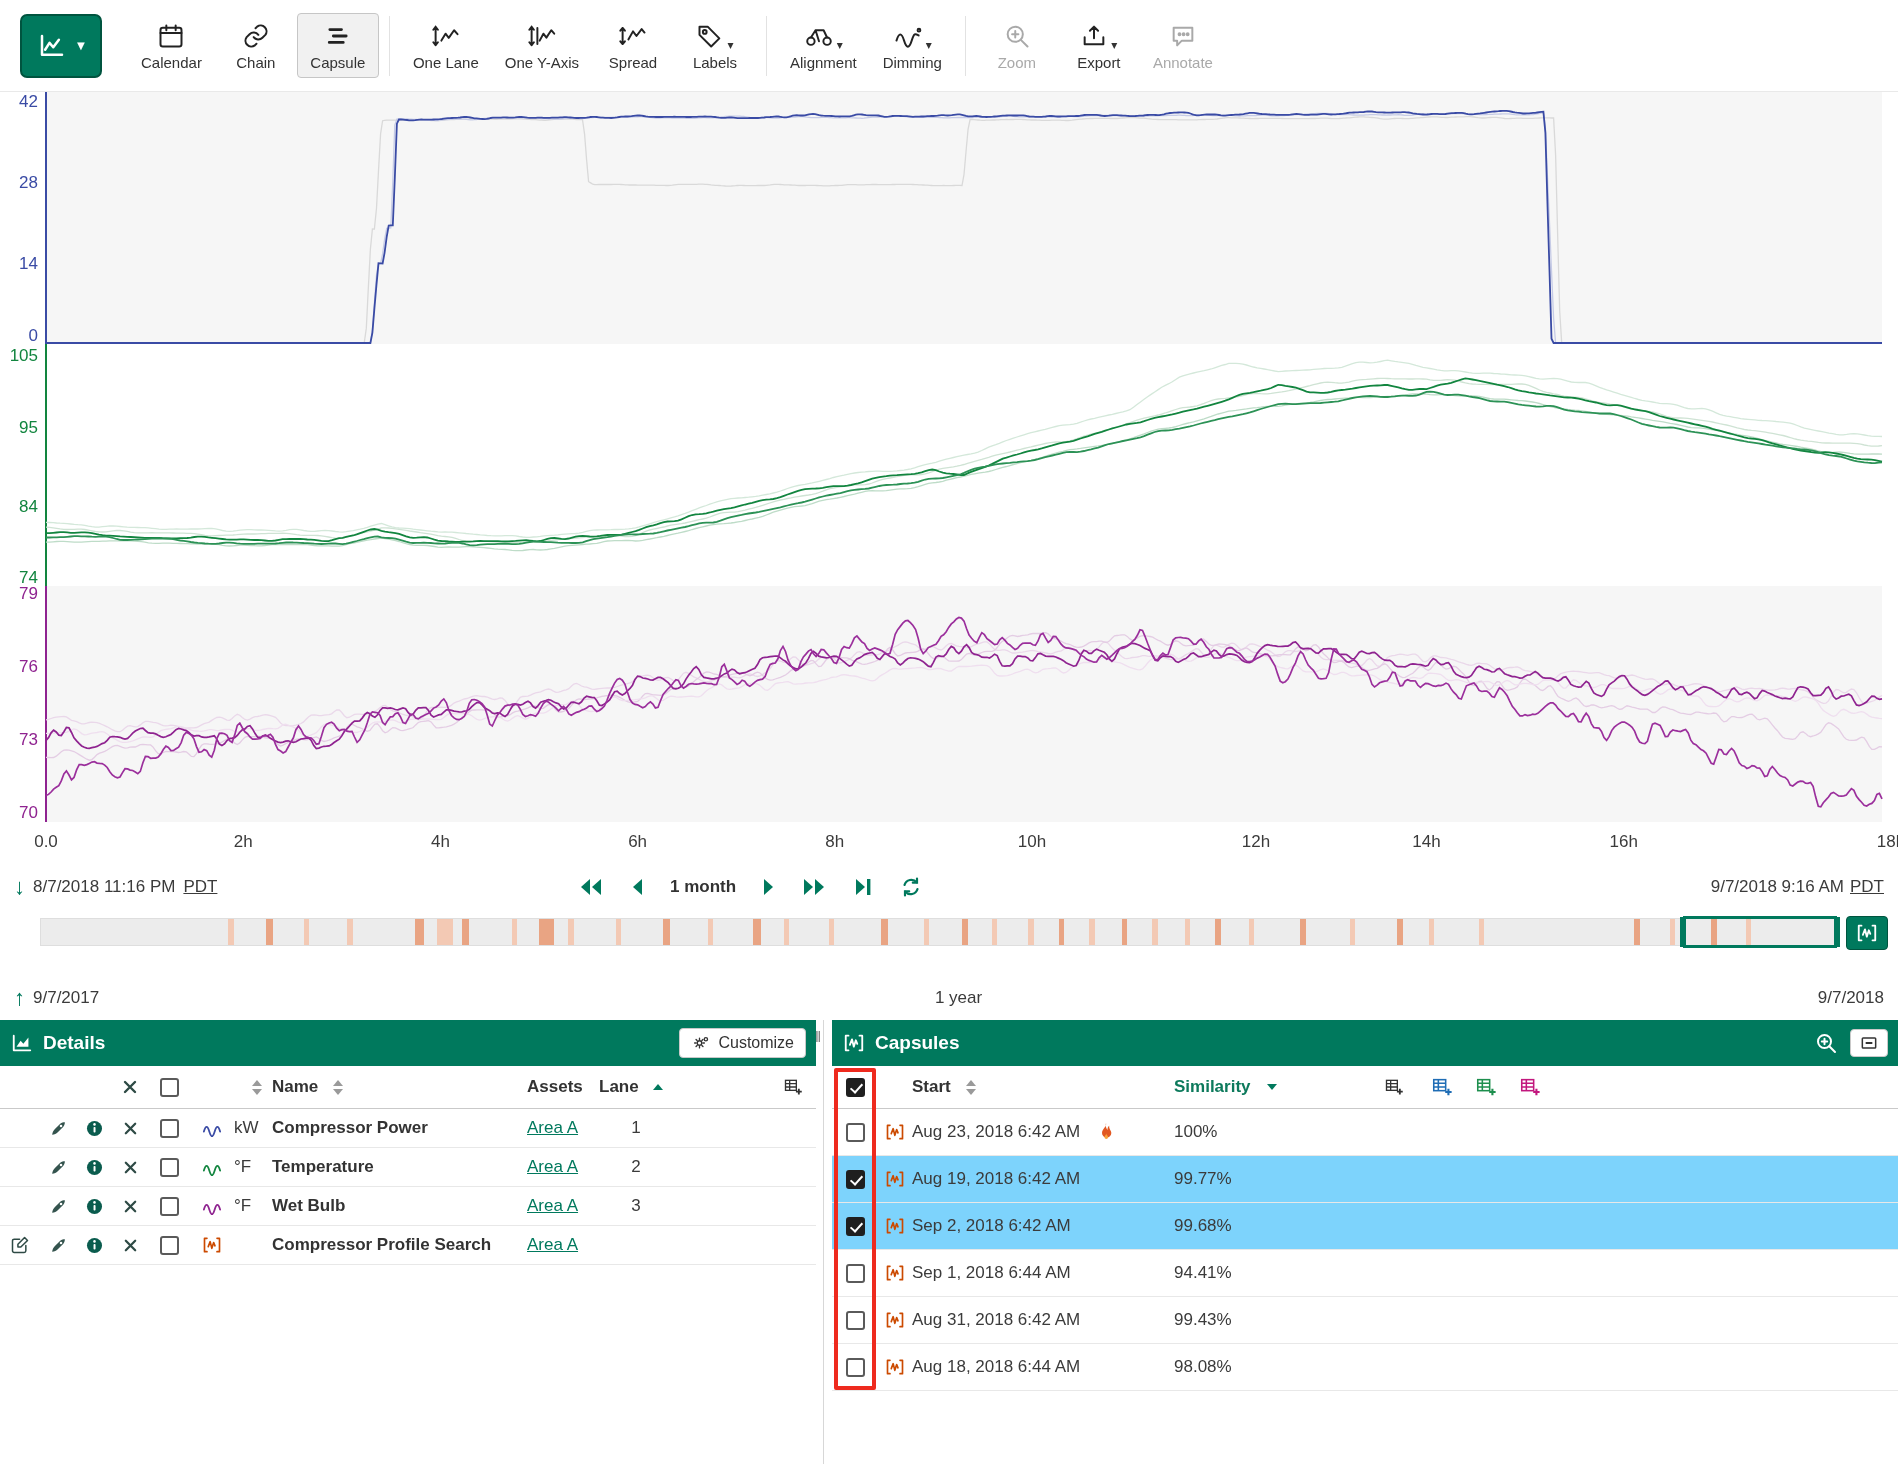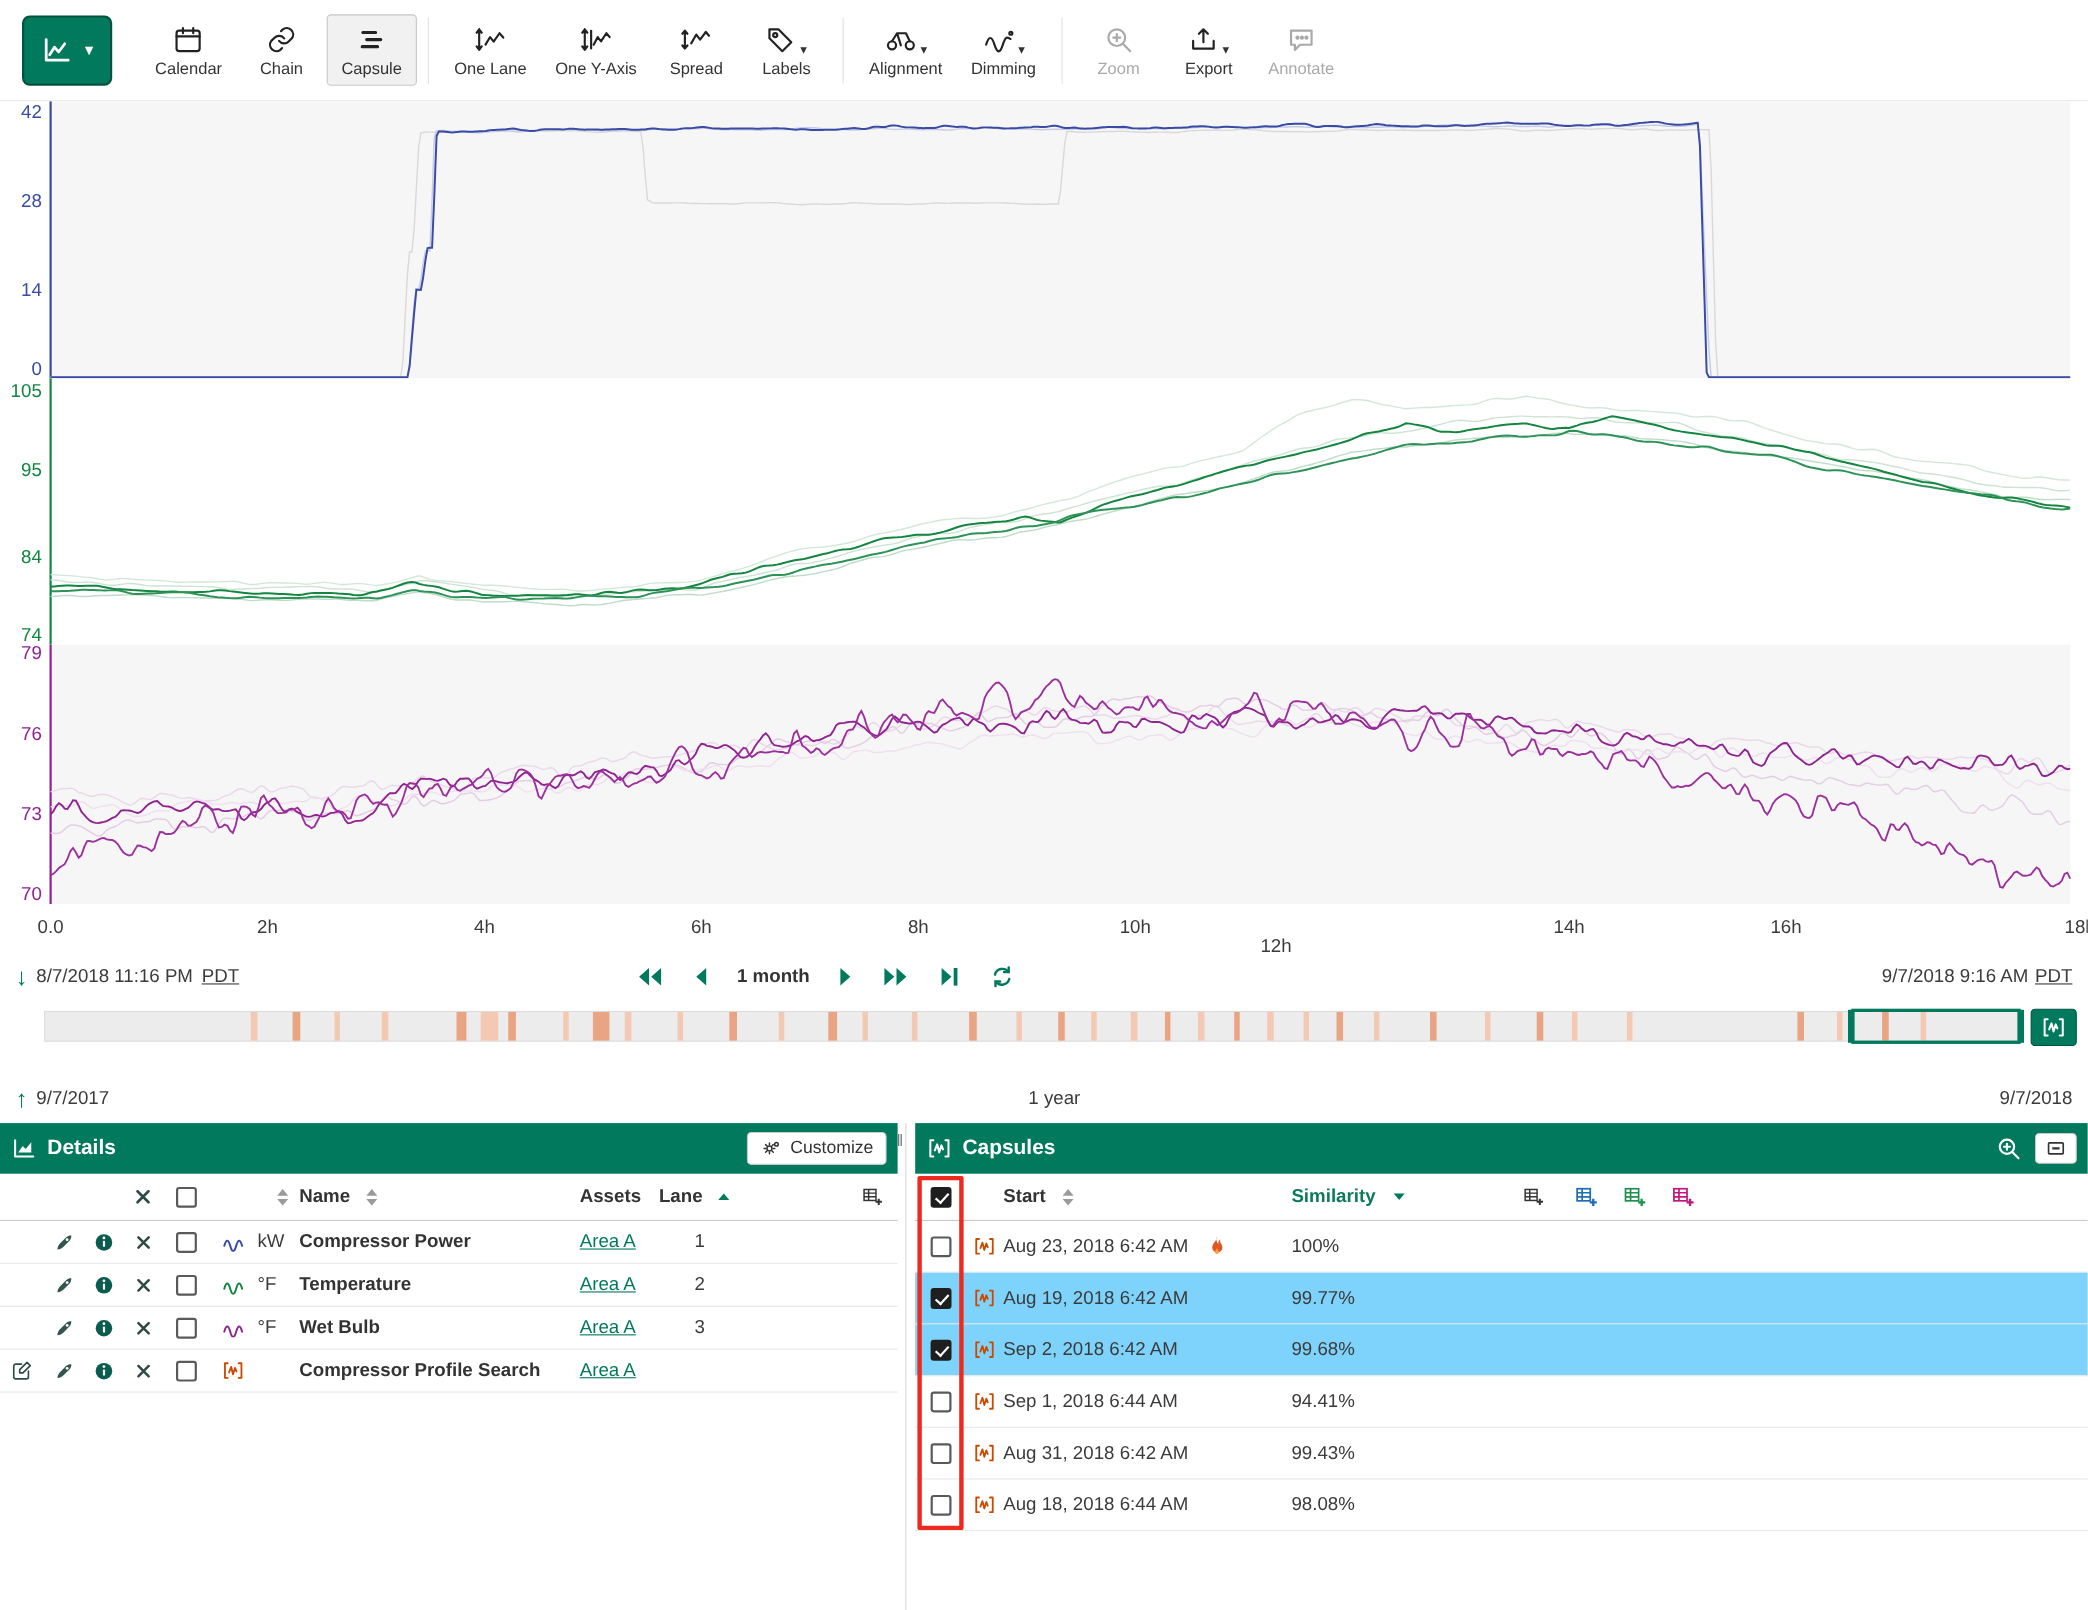--- a/index.html
+++ b/index.html
@@ -256,21 +256,21 @@
         <path d="M46.0 703.6L48.5 702.4L51.1 700.0L53.6 697.1L56.2 695.3L58.8 693.6L61.3 688.9L63.9 681.9L66.4 678.9L69.0 683.0L71.5 687.8L74.0 685.5L76.6 677.9L79.2 672.7L81.7 672.6L84.3 673.3L86.8 672.6L89.3 671.4L91.9 670.1L94.5 669.7L97.0 671.1L99.6 671.4L102.1 671.6L104.7 673.1L107.2 675.5L109.8 679.7L112.3 683.0L114.8 684.8L117.4 685.8L120.0 685.0L122.5 680.6L125.0 676.7L127.6 676.9L130.1 678.1L132.7 678.5L135.3 680.0L137.8 681.7L140.3 679.4L142.9 670.8L145.4 664.4L148.0 664.6L150.6 666.3L153.1 666.2L155.7 666.1L158.2 665.0L160.8 661.9L163.3 657.5L165.9 654.2L168.4 655.5L170.9 658.6L173.5 658.5L176.0 656.8L178.6 655.1L181.2 650.6L183.7 643.1L186.3 640.3L188.8 641.4L191.4 643.3L193.9 646.8L196.5 654.6L199.0 660.2L201.6 659.8L204.1 657.6L206.7 658.7L209.2 663.2L211.7 665.2L214.3 658.2L216.8 646.7L219.4 641.3L221.9 641.1L224.5 641.8L227.0 643.3L229.6 648.7L232.1 650.4L234.7 642.9L237.3 633.4L239.8 631.2L242.3 635.7L244.9 639.8L247.4 641.7L250.0 645.0L252.5 647.1L255.1 647.2L257.6 647.0L260.2 646.5L262.8 643.9L265.3 643.9L267.8 643.5L270.4 642.2L272.9 645.1L275.5 652.4L278.0 657.6L280.6 659.0L283.1 660.9L285.7 659.6L288.2 655.0L290.8 650.2L293.4 645.8L295.9 637.7L298.5 633.9L301.0 637.4L303.6 642.6L306.1 644.9L308.7 645.6L311.2 646.1L313.8 648.5L316.3 652.2L318.9 651.7L321.4 644.2L324.0 635.7L326.5 632.3L329.1 631.0L331.6 630.2L334.1 632.0L336.7 636.2L339.3 638.7L341.8 637.6L344.3 637.3L346.9 639.1L349.5 639.6L352.0 639.4L354.5 645.0L357.1 650.4L359.7 647.8L362.2 642.9L364.8 638.0L367.3 630.7L369.9 622.4L372.4 619.9L374.9 620.3L377.5 620.7L380.1 623.5L382.6 630.5L385.1 632.6L387.7 628.4L390.3 624.9L392.8 624.6L395.3 621.7L397.9 620.7L400.4 624.7L403.0 630.5L405.6 631.5L408.1 626.9L410.7 622.2L413.2 622.5L415.7 626.0L418.3 626.9L420.9 625.1L423.4 623.8L425.9 622.4L428.5 621.3L431.1 618.8L433.6 616.1L436.1 614.9L438.7 612.9L441.3 609.0L443.8 606.9L446.4 610.8L448.9 618.4L451.5 623.5L454.0 625.9L456.6 627.4L459.1 627.7L461.6 626.5L464.2 624.5L466.8 619.2L469.3 611.3L471.8 607.8L474.4 607.5L476.9 608.3L479.5 609.6L482.0 611.5L484.6 614.9L487.2 623.1L489.7 632.1L492.3 634.0L494.8 628.5L497.4 623.1L499.9 620.5L502.4 617.1L505.0 614.1L507.6 613.2L510.1 613.0L512.6 612.2L515.2 611.9L517.8 613.1L520.3 617.4L522.8 622.4L525.4 624.5L528.0 623.8L530.5 622.6L533.0 623.2L535.6 624.2L538.1 621.2L540.7 616.2L543.3 611.6L545.8 609.3L548.4 610.0L550.9 612.2L553.4 613.9L556.0 616.1L558.6 618.9L561.1 616.5L563.6 614.4L566.2 617.2L568.8 621.9L571.3 623.3L573.8 621.8L576.4 620.3L579.0 619.7L581.5 618.2L584.1 617.2L586.6 615.9L589.1 614.1L591.7 613.9L594.3 617.2L596.8 619.6L599.4 618.4L601.9 616.5L604.4 614.1L607.0 608.3L609.6 601.4L612.1 596.1L614.6 591.1L617.2 587.4L619.7 586.4L622.3 588.2L624.9 592.1L627.4 600.0L630.0 607.5L632.5 611.1L635.0 612.4L637.6 612.8L640.1 614.3L642.7 615.7L645.3 614.6L647.8 611.8L650.4 609.9L652.9 612.1L655.4 615.9L658.0 615.2L660.5 608.8L663.1 602.5L665.6 599.5L668.2 596.5L670.8 594.2L673.3 590.8L675.9 587.8L678.4 588.5L680.9 593.6L683.5 596.2L686.0 594.5L688.6 592.3L691.2 591.5L693.7 591.9L696.2 592.2L698.8 591.9L701.4 591.3L703.9 590.9L706.5 591.3L709.0 591.6L711.5 591.6L714.1 592.7L716.6 592.5L719.2 585.3L721.8 574.8L724.3 572.2L726.9 579.1L729.4 585.9L732.0 587.6L734.5 589.8L737.1 592.4L739.6 591.1L742.1 588.3L744.7 589.3L747.3 592.8L749.8 594.3L752.4 592.4L754.9 590.1L757.5 588.4L760.0 587.7L762.5 587.2L765.1 584.5L767.6 577.9L770.2 572.5L772.8 571.4L775.3 571.0L777.9 566.8L780.4 558.6L783.0 554.4L785.5 559.5L788.1 568.2L790.6 573.4L793.1 576.5L795.7 578.8L798.3 577.3L800.8 569.9L803.4 564.9L805.9 562.1L808.4 559.1L811.0 557.6L813.5 561.8L816.1 564.6L818.7 561.6L821.2 557.5L823.8 557.8L826.3 560.9L828.9 563.8L831.4 566.5L833.9 570.5L836.5 571.4L839.1 565.4L841.6 557.4L844.1 554.5L846.7 555.7L849.3 556.1L851.8 551.7L854.4 545.8L856.9 544.0L859.5 547.1L862.0 550.1L864.5 551.6L867.1 556.4L869.6 558.5L872.2 557.0L874.8 556.0L877.3 556.9L879.9 557.9L882.4 559.1L884.9 560.8L887.5 562.2L890.0 561.3L892.6 552.5L895.2 542.3L897.7 537.6L900.3 534.4L902.8 531.2L905.4 528.8L907.9 528.5L910.4 530.6L913.0 533.5L915.6 537.6L918.1 546.0L920.7 557.2L923.2 561.7L925.8 559.0L928.3 555.6L930.9 554.4L933.4 553.3L936.0 552.3L938.5 548.8L941.1 544.4L943.6 542.8L946.2 539.7L948.7 535.4L951.3 531.9L953.8 529.9L956.4 526.9L958.9 525.4L961.4 526.1L964.0 529.1L966.6 536.8L969.1 543.1L971.6 546.3L974.2 549.2L976.8 550.7L979.3 545.3L981.8 540.7L984.4 542.7L987.0 546.7L989.5 548.5L992.0 550.5L994.6 552.7L997.2 552.1L999.7 547.8L1002.2 545.6L1004.8 548.1L1007.4 551.4L1009.9 552.9L1012.5 555.4L1015.0 557.5L1017.6 556.4L1020.1 553.3L1022.6 551.3L1025.2 551.0L1027.8 551.1L1030.3 551.1L1032.8 552.8L1035.4 553.4L1037.9 549.2L1040.5 542.7L1043.0 541.3L1045.6 546.2L1048.2 550.5L1050.7 548.5L1053.3 544.4L1055.8 544.6L1058.3 548.1L1060.9 551.9L1063.4 554.5L1066.0 555.9L1068.6 556.2L1071.1 556.7L1073.7 557.4L1076.2 558.2L1078.8 561.0L1081.3 563.4L1083.8 564.6L1086.4 567.1L1089.0 568.4L1091.5 569.2L1094.0 570.2L1096.6 570.0L1099.1 565.9L1101.7 563.4L1104.3 565.3L1106.8 567.2L1109.3 565.7L1111.9 563.4L1114.5 560.9L1117.0 558.3L1119.5 556.7L1122.1 556.5L1124.6 555.8L1127.2 554.4L1129.8 552.4L1132.3 549.6L1134.8 547.4L1137.4 543.3L1140.0 537.8L1142.5 538.5L1145.0 544.3L1147.6 551.3L1150.1 557.5L1152.7 563.8L1155.3 568.0L1157.8 567.4L1160.4 563.6L1162.9 561.2L1165.5 563.0L1168.0 562.5L1170.5 555.6L1173.1 548.1L1175.7 545.8L1178.2 545.5L1180.7 545.4L1183.3 546.0L1185.9 546.2L1188.4 546.7L1191.0 549.2L1193.5 552.1L1196.0 552.2L1198.6 548.9L1201.1 547.2L1203.7 550.3L1206.3 554.8L1208.8 557.2L1211.3 562.0L1213.9 566.0L1216.4 566.0L1219.0 566.0L1221.5 565.4L1224.1 561.4L1226.7 556.6L1229.2 555.6L1231.8 555.9L1234.3 557.9L1236.9 560.2L1239.4 561.3L1242.0 564.1L1244.5 567.5L1247.0 569.5L1249.6 569.5L1252.2 569.2L1254.7 567.7L1257.3 566.1L1259.8 565.0L1262.3 563.5L1264.9 562.1L1267.5 562.3L1270.0 565.3L1272.6 569.7L1275.1 574.0L1277.6 581.9L1280.2 589.1L1282.8 590.8L1285.3 589.7L1287.9 587.1L1290.4 581.9L1292.9 575.6L1295.5 570.8L1298.0 563.9L1300.6 559.6L1303.1 562.0L1305.7 568.0L1308.2 573.1L1310.8 575.9L1313.4 578.3L1315.9 582.2L1318.5 586.3L1321.0 586.9L1323.5 586.7L1326.1 586.3L1328.7 580.6L1331.2 567.4L1333.8 557.0L1336.3 557.1L1338.8 561.9L1341.4 564.3L1343.9 566.9L1346.5 569.7L1349.0 570.3L1351.6 568.7L1354.2 568.0L1356.7 570.0L1359.3 573.9L1361.8 577.2L1364.3 578.3L1366.9 579.7L1369.5 585.0L1372.0 592.4L1374.5 595.0L1377.1 593.2L1379.6 590.8L1382.2 589.9L1384.8 589.2L1387.3 588.8L1389.8 585.3L1392.4 580.2L1395.0 580.7L1397.5 587.7L1400.1 594.0L1402.6 593.4L1405.2 589.0L1407.7 587.7L1410.3 588.8L1412.8 588.9L1415.4 589.0L1417.9 593.3L1420.5 595.3L1423.0 593.2L1425.5 591.4L1428.1 591.7L1430.6 592.7L1433.2 593.9L1435.8 594.3L1438.3 593.4L1440.9 593.6L1443.4 592.7L1446.0 591.1L1448.5 592.3L1451.1 596.9L1453.6 600.2L1456.1 602.6L1458.7 606.3L1461.3 607.0L1463.8 600.5L1466.4 593.8L1468.9 592.7L1471.4 591.9L1474.0 590.9L1476.5 593.9L1479.1 598.4L1481.7 599.5L1484.2 599.2L1486.8 599.2L1489.3 601.2L1491.9 604.5L1494.4 605.2L1497.0 600.2L1499.5 595.8L1502.0 597.5L1504.6 600.2L1507.2 603.8L1509.7 609.1L1512.3 614.3L1514.8 617.3L1517.3 620.7L1519.9 623.9L1522.5 623.9L1525.0 622.6L1527.5 623.6L1530.1 623.2L1532.7 622.2L1535.2 622.5L1537.8 621.3L1540.3 619.2L1542.8 616.8L1545.4 614.4L1548.0 612.3L1550.5 610.8L1553.0 610.8L1555.6 613.0L1558.1 616.7L1560.7 619.0L1563.3 621.8L1565.8 624.4L1568.4 624.6L1570.9 622.3L1573.5 621.4L1576.0 625.0L1578.5 629.7L1581.1 629.9L1583.7 624.8L1586.2 621.2L1588.8 624.6L1591.3 631.6L1593.8 635.5L1596.4 635.8L1599.0 636.1L1601.5 639.5L1604.0 645.5L1606.6 648.4L1609.1 644.7L1611.7 638.6L1614.3 635.2L1616.8 633.1L1619.4 631.4L1621.9 630.0L1624.5 630.1L1627.0 631.4L1629.6 633.2L1632.1 635.3L1634.6 639.1L1637.2 645.8L1639.7 650.0L1642.3 651.3L1644.9 651.7L1647.4 649.3L1650.0 640.0L1652.5 632.1L1655.0 631.1L1657.6 632.2L1660.1 633.4L1662.7 638.7L1665.3 644.6L1667.8 644.4L1670.3 640.1L1672.9 638.0L1675.4 638.7L1678.0 639.2L1680.5 639.6L1683.1 638.4L1685.6 637.5L1688.2 640.9L1690.8 648.2L1693.3 651.5L1695.9 652.7L1698.4 655.2L1701.0 657.6L1703.5 658.8L1706.1 661.2L1708.6 666.2L1711.2 671.2L1713.7 672.1L1716.3 664.8L1718.8 657.4L1721.3 657.8L1723.9 662.0L1726.5 662.5L1729.0 659.0L1731.6 656.5L1734.1 658.9L1736.7 664.7L1739.2 670.8L1741.8 673.5L1744.3 674.2L1746.9 676.5L1749.4 675.6L1752.0 673.6L1754.5 674.1L1757.0 675.9L1759.6 676.1L1762.2 679.6L1764.7 684.4L1767.3 683.7L1769.8 677.4L1772.3 674.5L1774.9 677.5L1777.5 681.0L1780.0 683.5L1782.5 684.7L1785.1 685.4L1787.7 687.9L1790.2 693.0L1792.8 694.0L1795.3 692.0L1797.8 690.1L1800.4 689.2L1803.0 689.3L1805.5 691.1L1808.0 691.4L1810.6 690.5L1813.1 694.4L1815.7 705.1L1818.3 714.3L1820.8 714.9L1823.3 710.7L1825.9 707.9L1828.5 705.0L1831.0 701.4L1833.5 700.4L1836.1 702.1L1838.6 703.9L1841.2 704.1L1843.8 703.8L1846.3 703.0L1848.8 699.7L1851.4 696.6L1853.9 698.3L1856.5 704.3L1859.1 707.6L1861.6 710.2L1864.1 713.3L1866.7 714.0L1869.3 712.3L1871.8 711.4L1874.4 708.5L1876.9 702.5L1879.4 701.3L1882.0 706.8" fill="none" stroke="#9b2f9c" stroke-width="1.7"></path>
       </g>
     </svg>
   <div id="xaxis">
       <span style="left: 46px;">0.0</span>
       <span style="left: 243.207px;">2h</span>
       <span style="left: 440.415px;">4h</span>
       <span style="left: 637.622px;">6h</span>
       <span style="left: 834.829px;">8h</span>
       <span style="left: 1032.04px;">10h</span>
-      <span style="left: 1160px; margin-top: 17px;">12h</span>
+      <span style="left: 1256px;">12h</span>
       <span style="left: 1426.45px;">14h</span>
       <span style="left: 1623.66px;">16h</span>
       <span style="left: 1891px;">18h</span>
     </div>
 </div>
 
 <div id="nav-row">
   <div class="nav-left">
     <span class="tealarrow">↓</span>
     <span>8/7/2018 11:16 PM</span>

